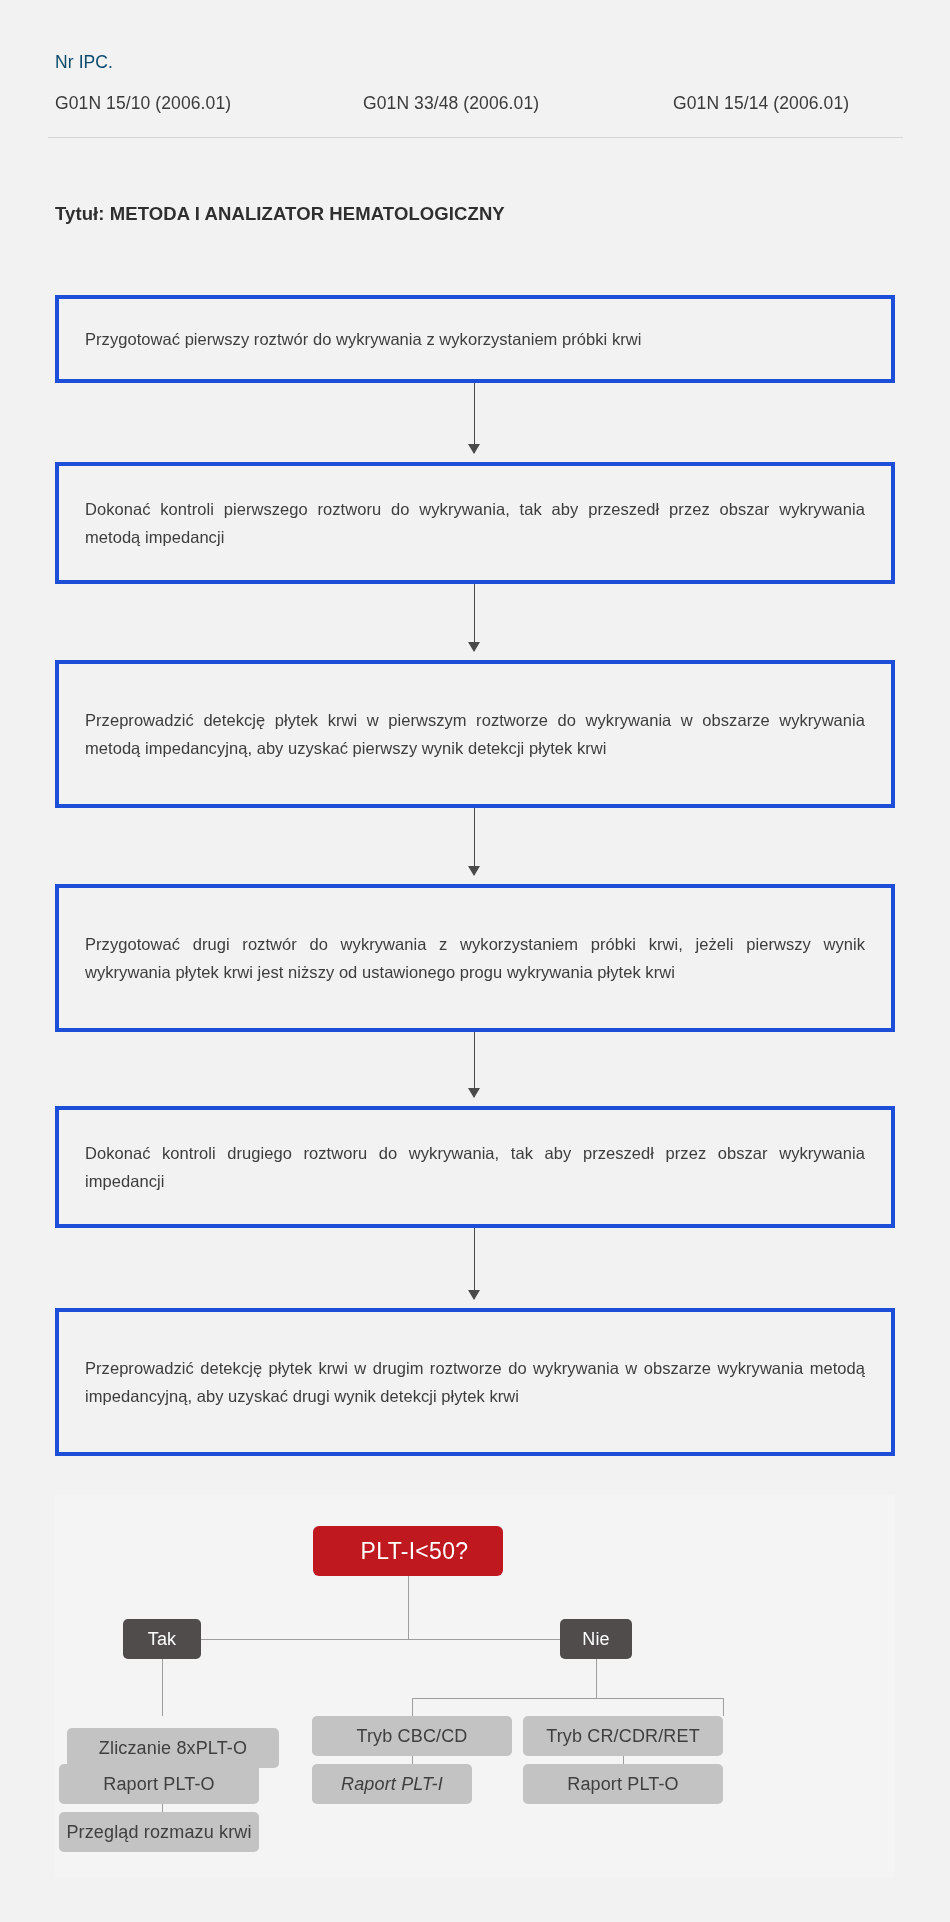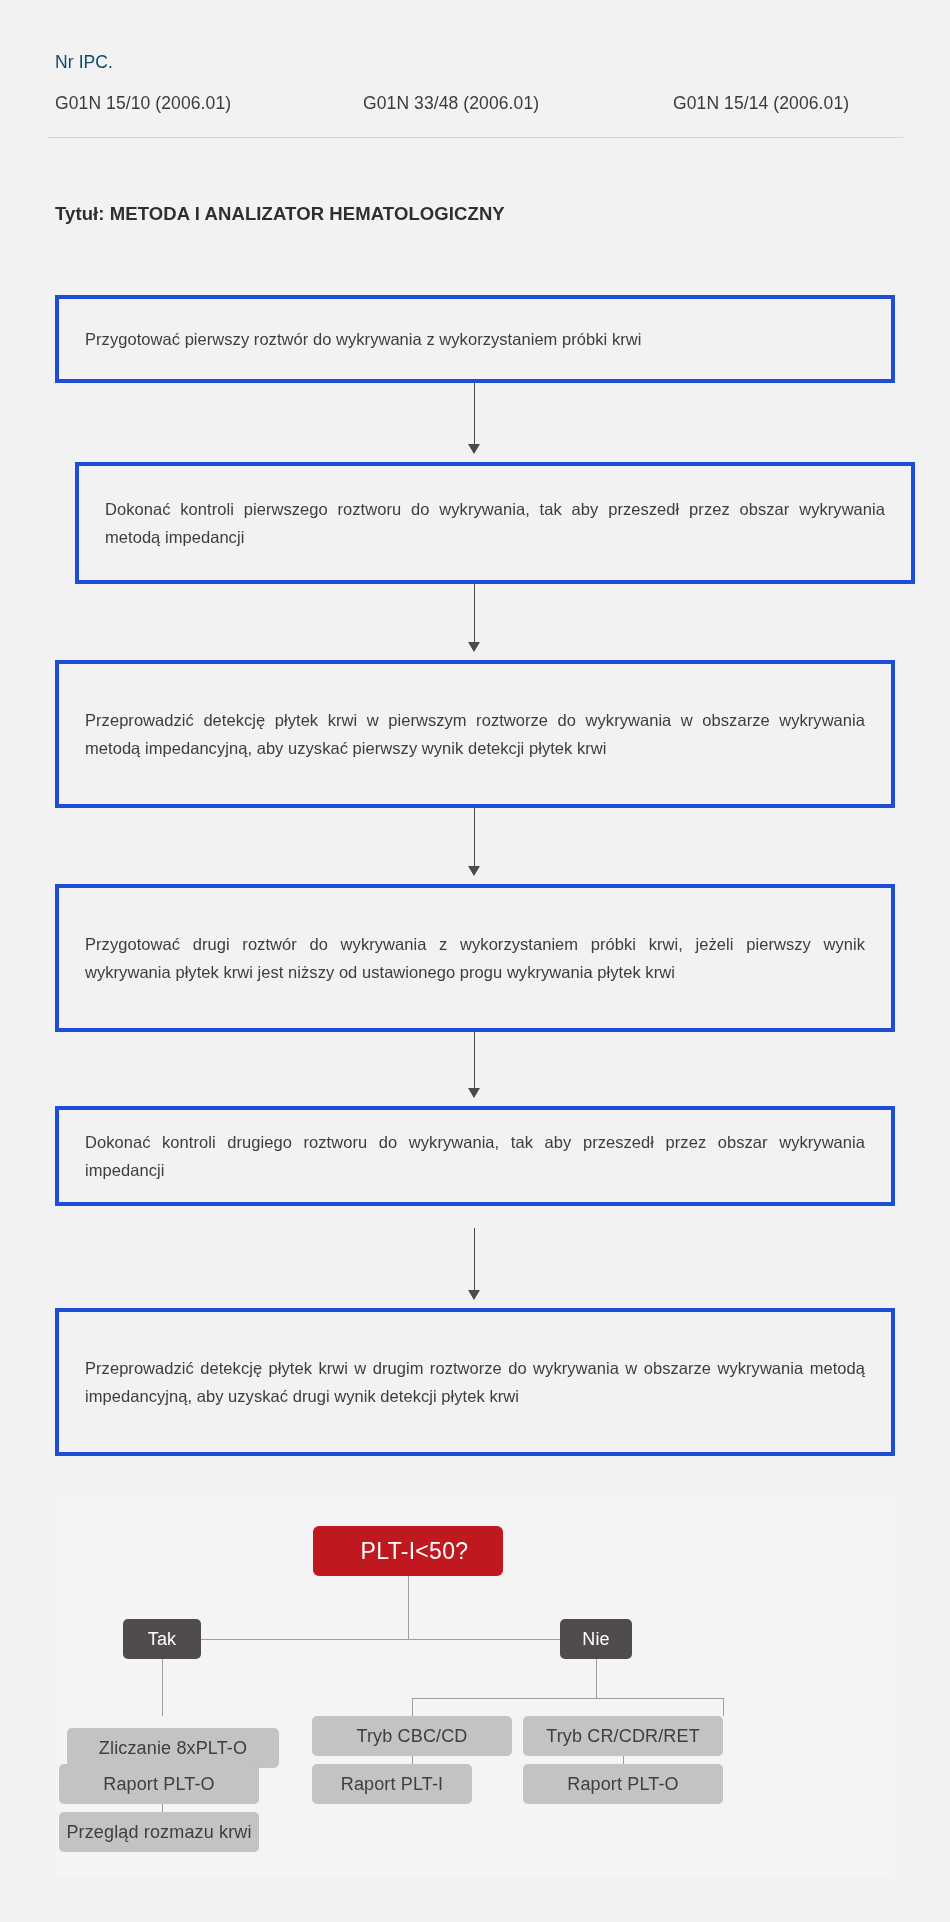--- a/index.html
+++ b/index.html
@@ -92,24 +92,24 @@
     font-size: 16.5px;
     line-height: 1.72;
     color: #3d3d3d;
     text-align: justify;
     text-justify: inter-word;
     letter-spacing: .05px;
   }
   .pbox.single .ptext { text-align: left; }
 
   .pbox.b1 { top: 295px; height: 88px; }
-  .pbox.b2 { top: 462px; height: 122px; margin-left: 20px; }
+  .pbox.b2 { top: 462px; height: 122px; }
   .pbox.b3 { top: 660px; height: 148px; }
   .pbox.b4 { top: 884px; height: 148px; }
-  .pbox.b5 { top: 1106px; height: 100px; }
+  .pbox.b5 { top: 1106px; height: 122px; }
   .pbox.b6 { top: 1308px; height: 148px; }
 
   
   .conn {
     position: absolute;
     left: 474px;
     width: 1px;
     background: #4a4a4a;
   }
   .conn::after {
@@ -178,21 +178,21 @@
     color: #3f3f3f;
     font-size: 18px;
     height: 40px;
     border-radius: 5px;
     letter-spacing: .15px;
   }
   .dnode.result.r-a1 { left: 12px;   top: 221px; width: 212px; margin-top: 12px; }
   .dnode.result.r-a2 { left: 4px;   top: 269px; width: 200px; }
   .dnode.result.r-a3 { left: 4px;   top: 317px; width: 200px; }
   .dnode.result.r-b1 { left: 257px; top: 221px; width: 200px; }
-  .dnode.result.r-b2 { left: 257px; top: 269px; width: 160px; }
+  .dnode.result.r-b2 { left: 257px; top: 269px; width: 160px; font-style: italic; }
   .dnode.result.r-c1 { left: 468px; top: 221px; width: 200px; }
   .dnode.result.r-c2 { left: 468px; top: 269px; width: 200px; }
 
   
   .dline {
     position: absolute;
     background: #9e9e9e;
     z-index: 1;
   }
   .dline.v { width: 1px; }

